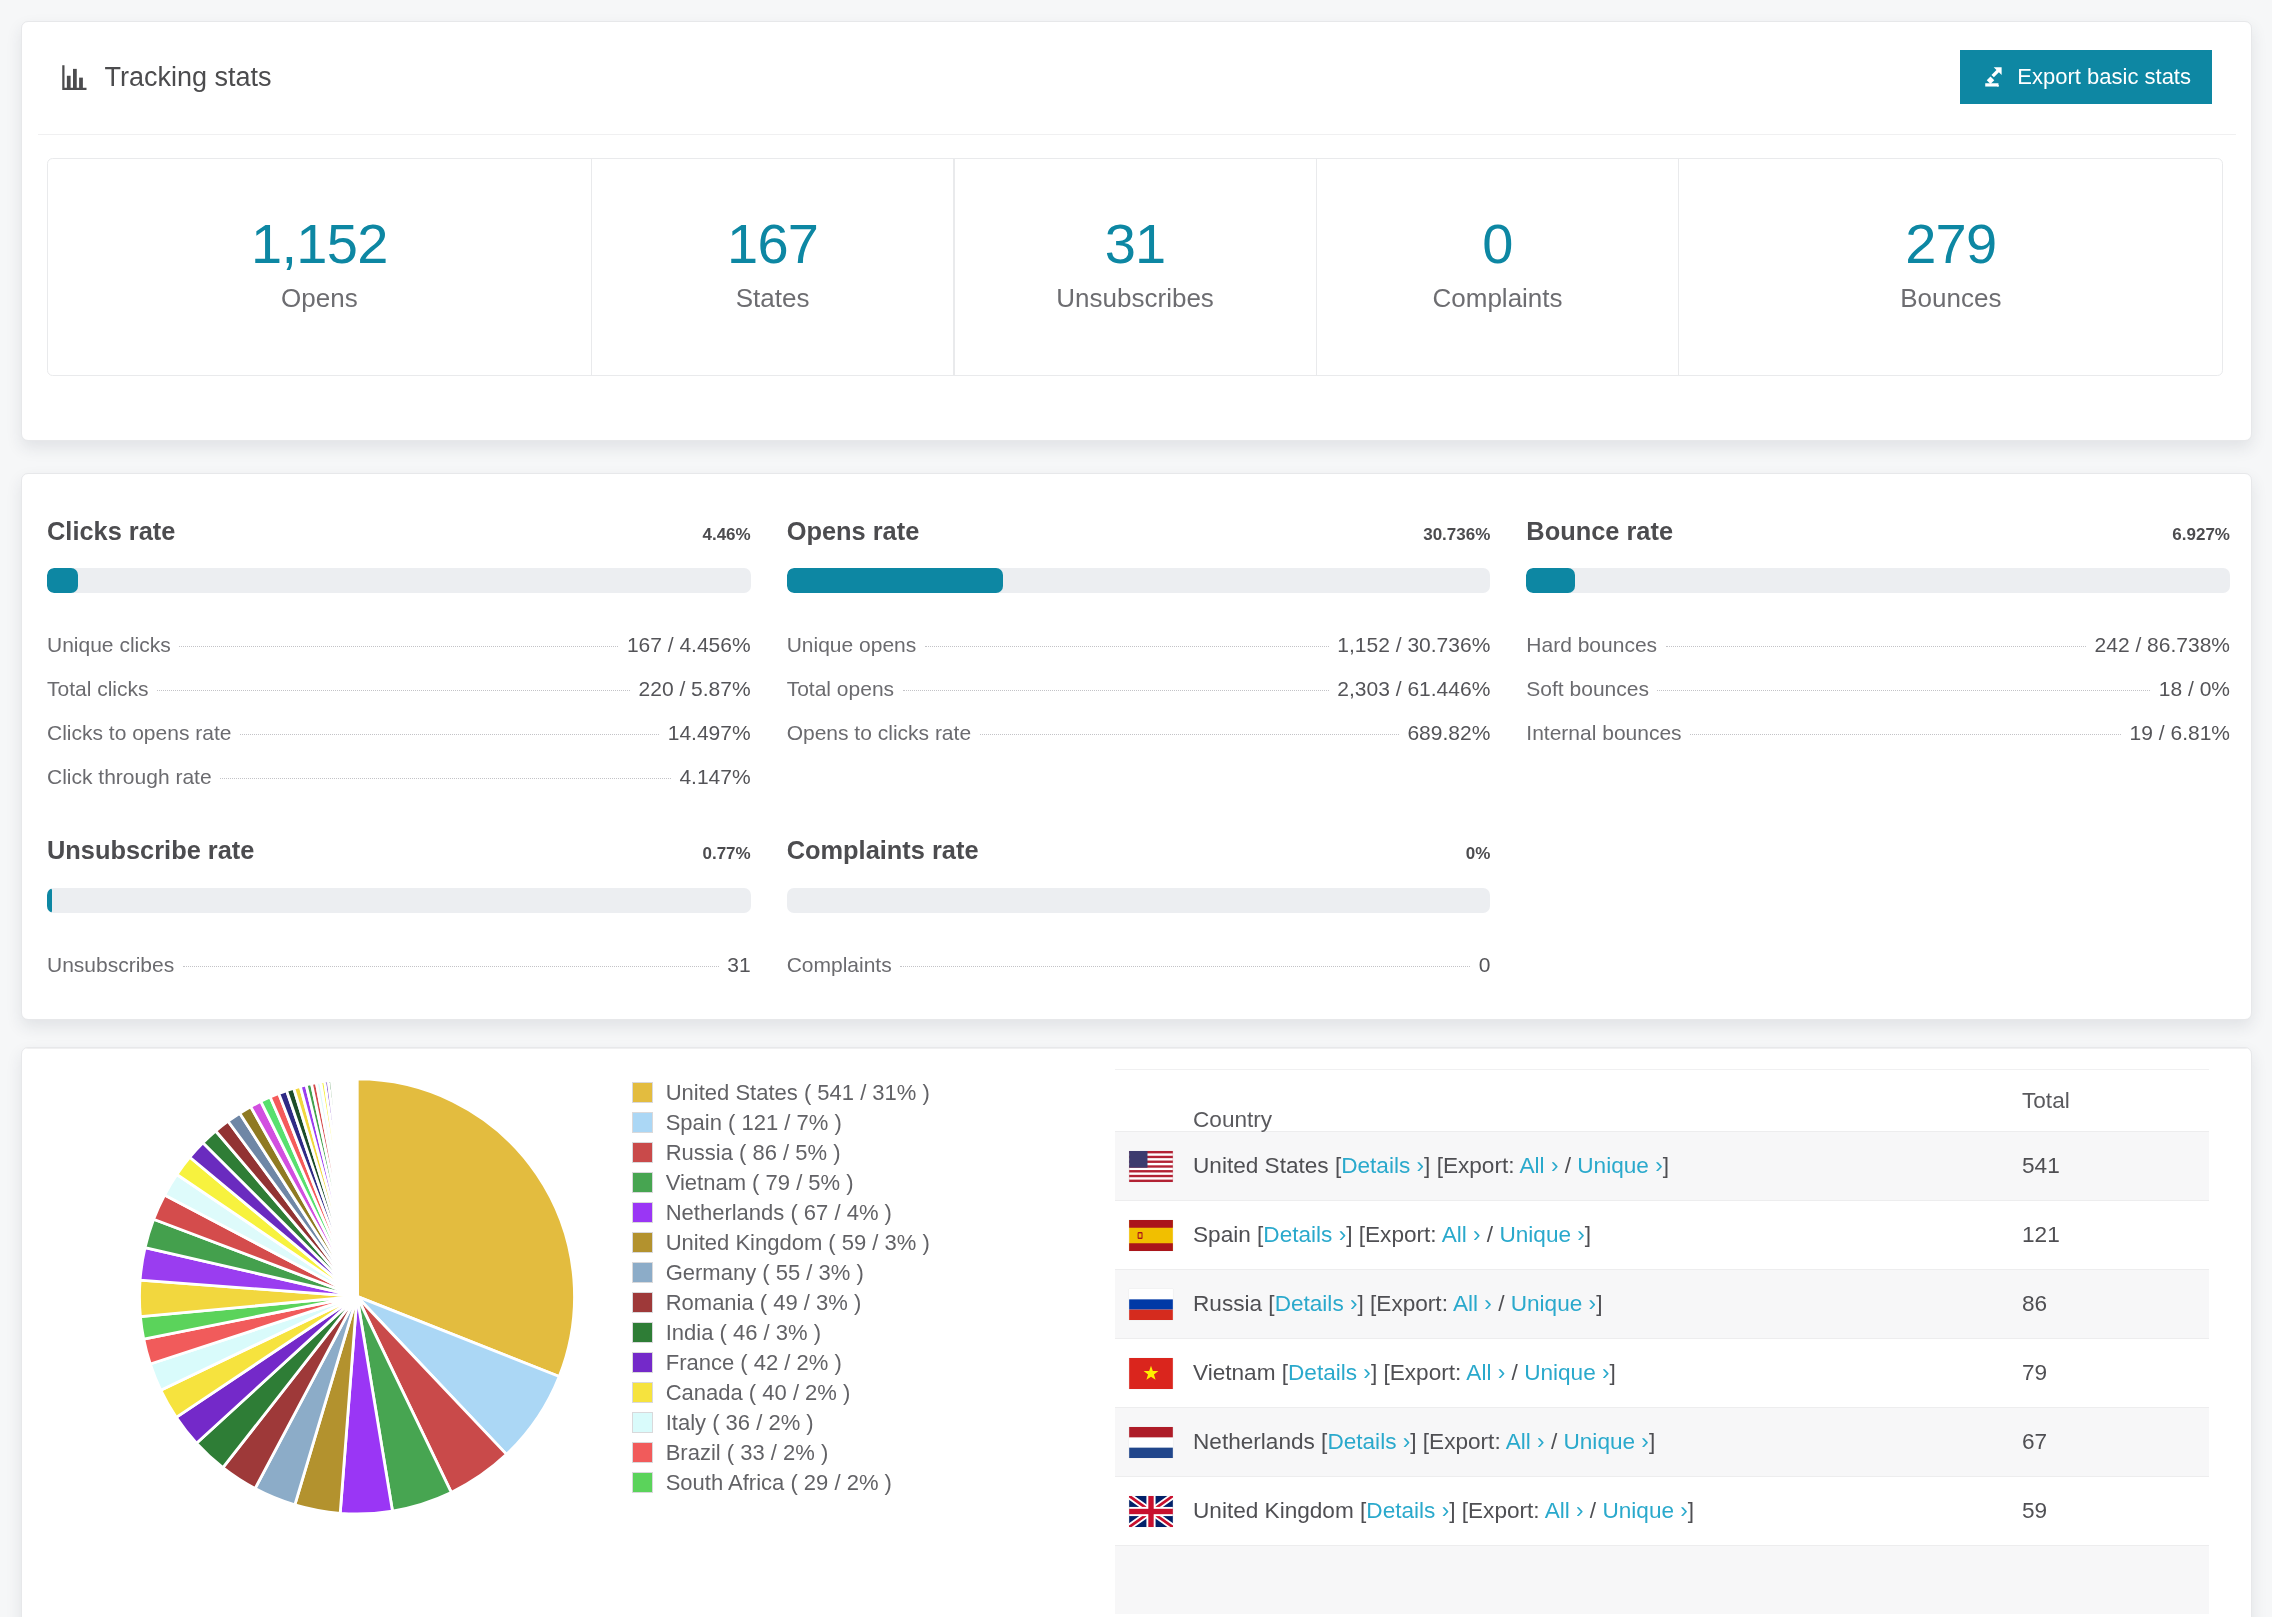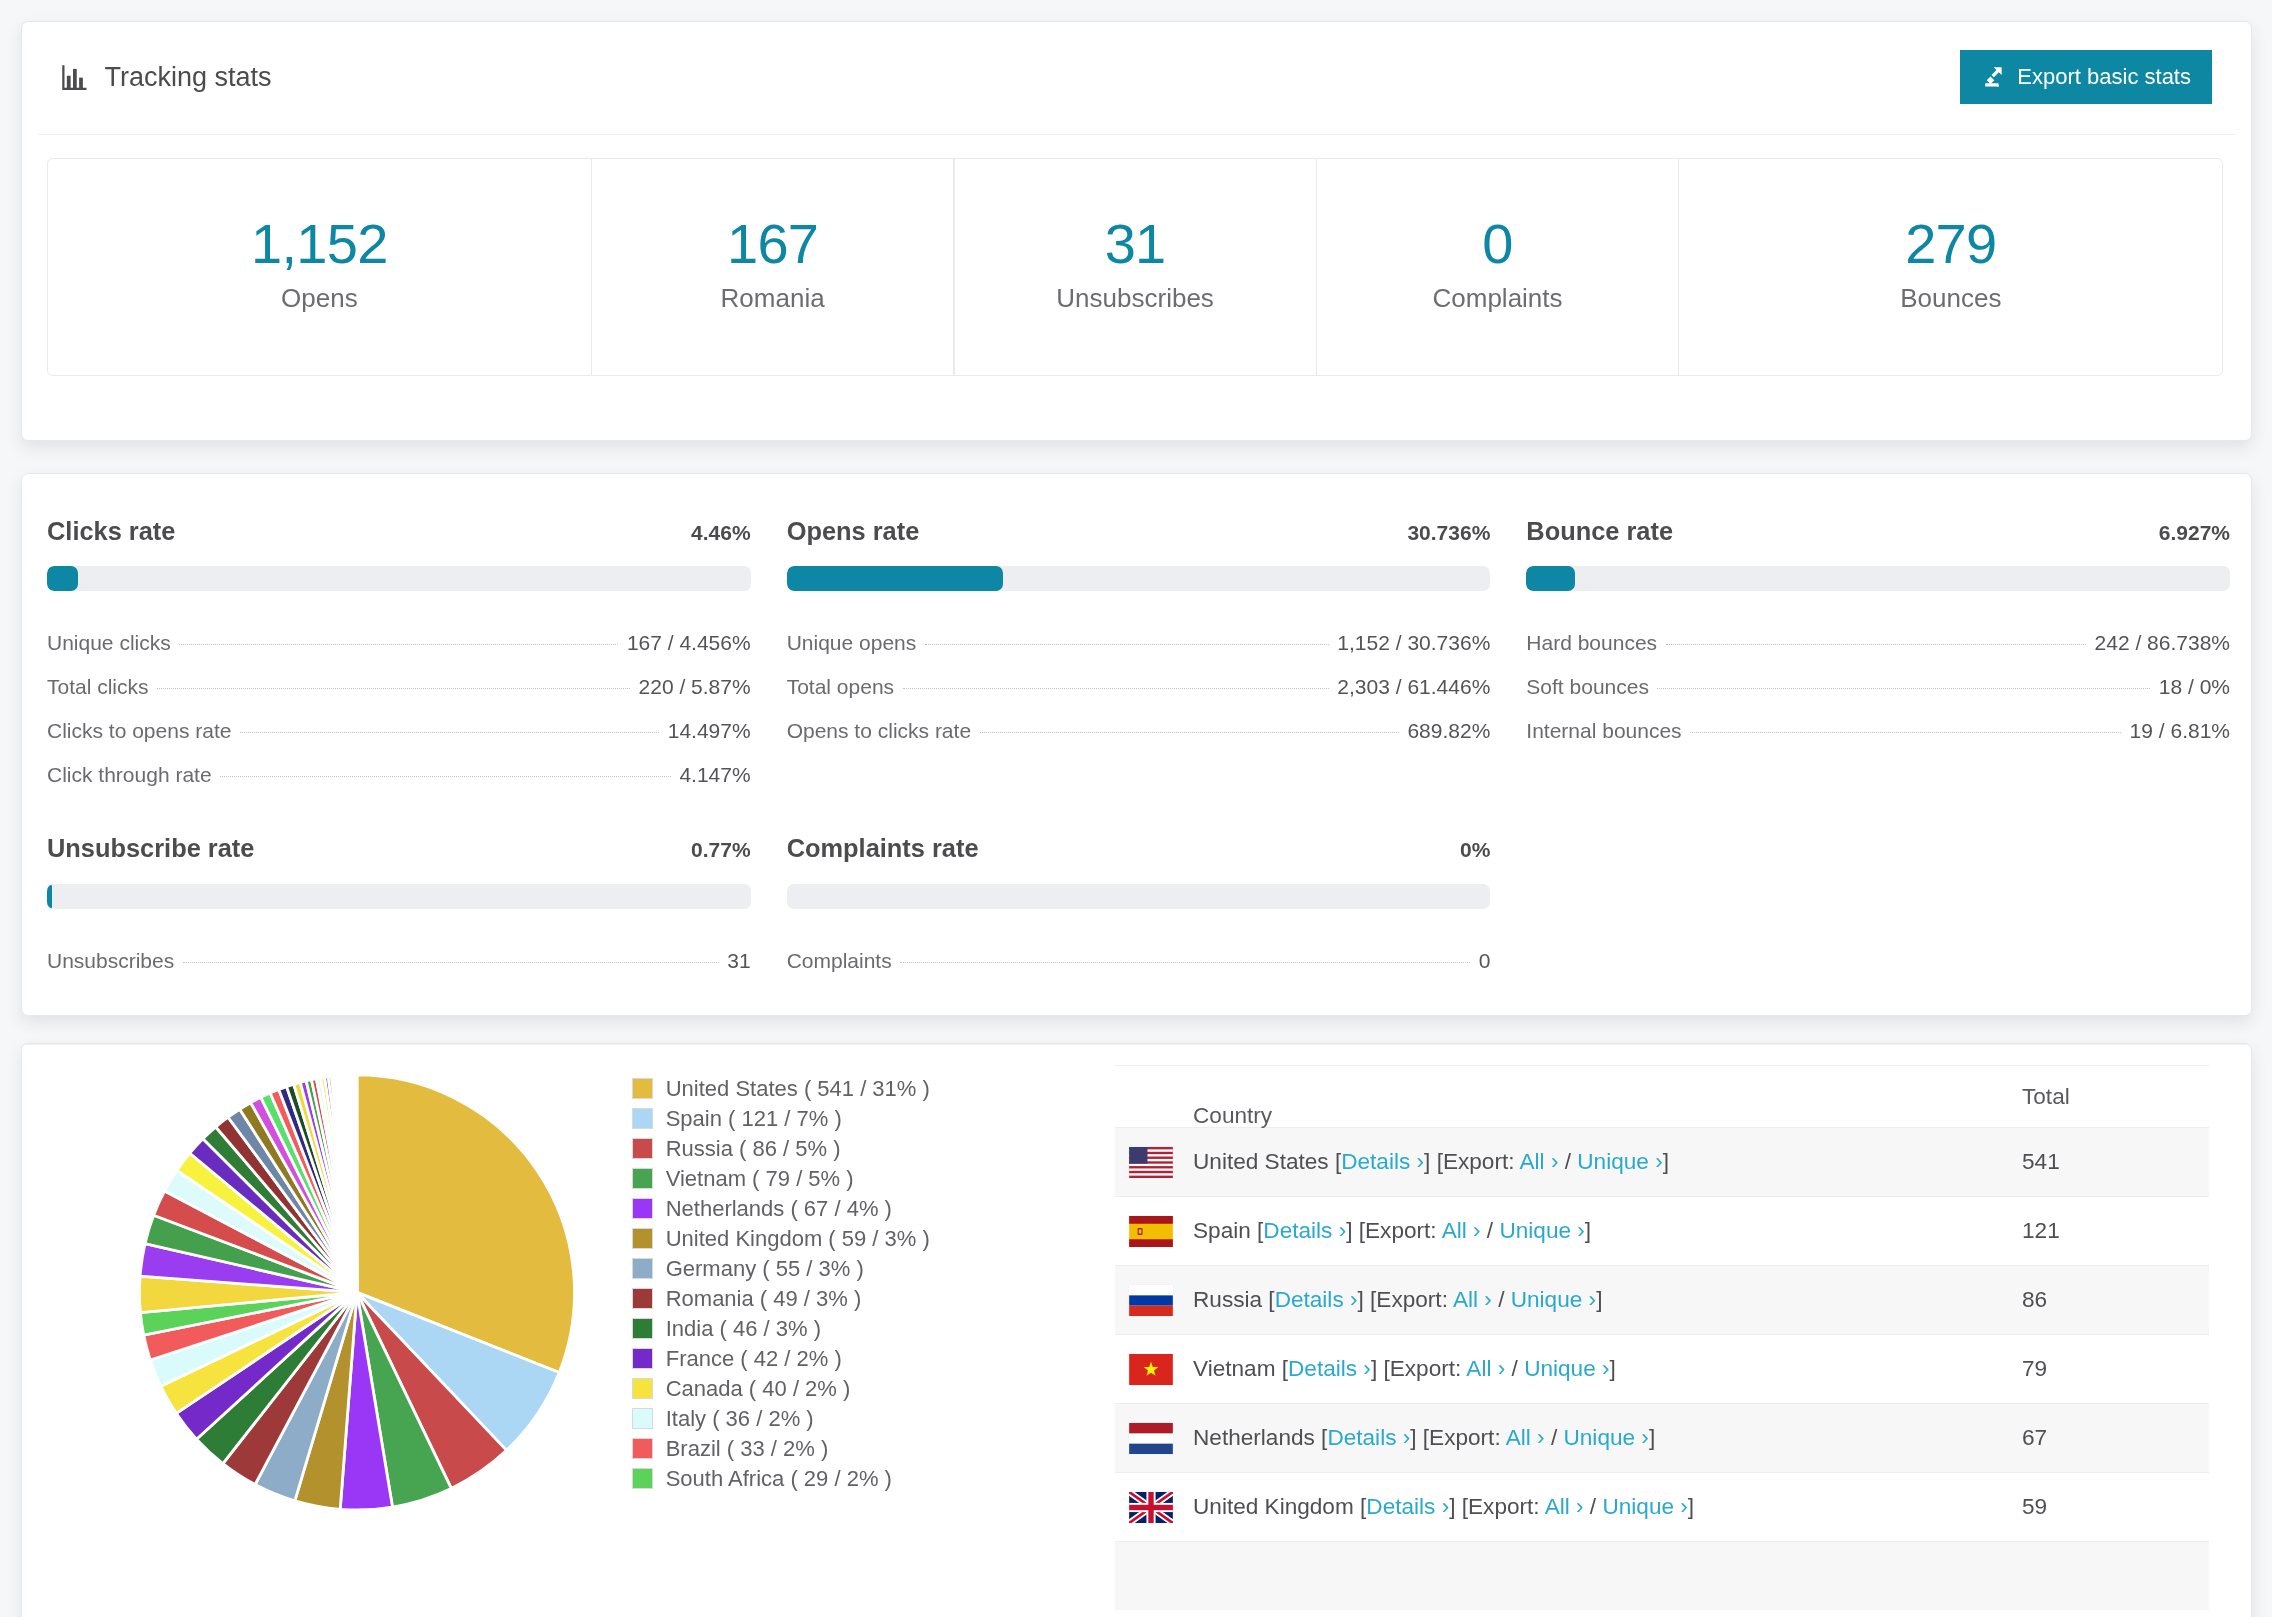--- a/index.html
+++ b/index.html
@@ -49,21 +49,21 @@
   .w-lg{flex:0 0 25%;} .w-sm{flex:0 0 16.666%;}
   
   #card-rates{
     margin-top:32px;
     padding:42px 21px 32px 25px;
     display:grid;grid-template-columns:repeat(3,1fr);
     column-gap:58px;row-gap:32px;gap:36px;
   }
   .rate-head{display:flex;justify-content:space-between;align-items:baseline;line-height:31px;}
   .rate-title{font-size:25.4px;font-weight:700;color:#4c4c4f;}
-  .rate-pct{font-size:21px;font-weight:700;color:#4c4c4f;}
+  .rate-pct{font-size:17px;font-weight:700;color:#4c4c4f;}
   .bar-track{
     margin-top:18.4px;height:25.4px;border-radius:7px;background:#eceef1;overflow:hidden;
   }
   .bar-fill{height:100%;background:#0d87a3;border-radius:7px;}
   .rate-rows{margin-top:30px;}
   .rr{display:flex;align-items:baseline;padding:10px 0;font-size:21px;}
   .rr-label{color:#6b6b6f;white-space:nowrap;}
   .rr-dots{flex:1;border-bottom:1.4px dotted #c3c3c7;margin:0 8.5px;transform:translateY(-5px);min-width:28px;}
   .rr-value{color:#545458;white-space:nowrap;}
   
@@ -116,21 +116,21 @@
     </button>
   </div>
   <div class="hr"></div>
   <div id="summary-row">
       <div class="stat-box w-lg">
         <div class="v">1,152</div>
                  <div class="l">Opens</div>
       </div>
       <div class="stat-box w-sm">
         <div class="v">167</div>
-                 <div class="l">Romania</div>
+                 <div class="l">States</div>
       </div>
       <div class="stat-box w-sm">
         <div class="v">31</div>
                  <div class="l">Unsubscribes</div>
       </div>
       <div class="stat-box w-sm">
         <div class="v">0</div>
                  <div class="l">Complaints</div>
       </div>
       <div class="stat-box w-lg">

